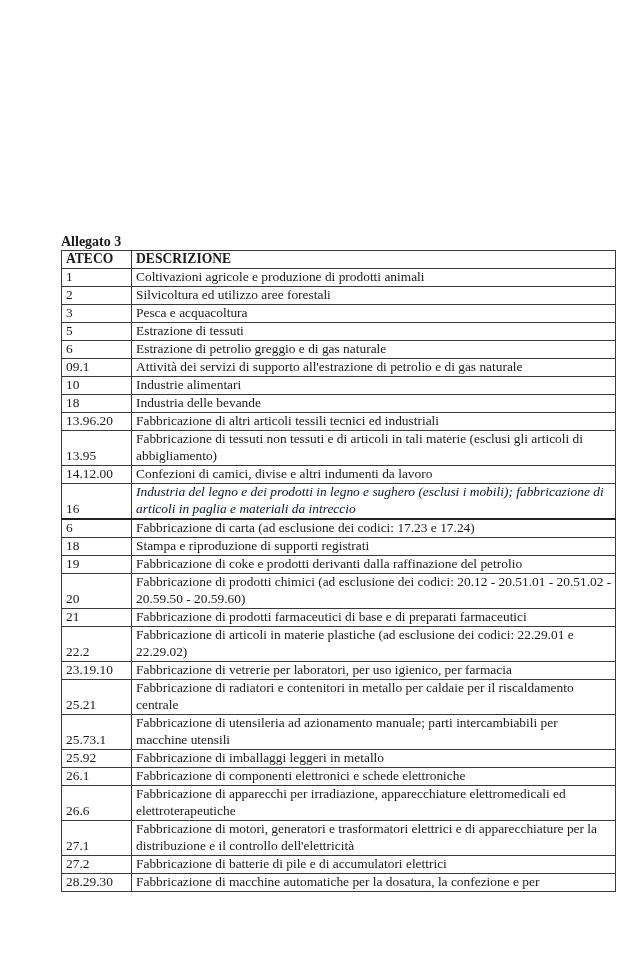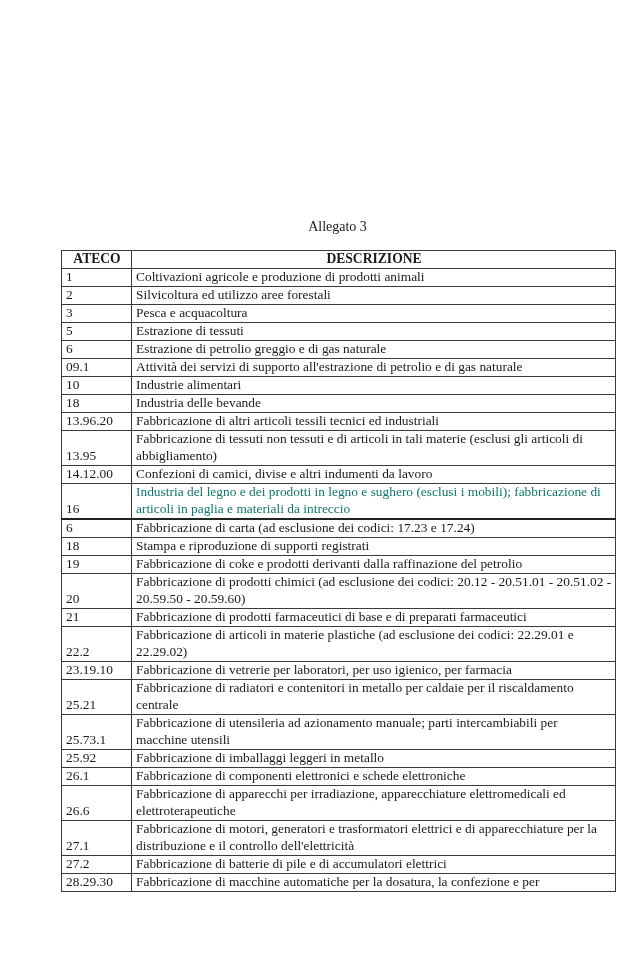--- a/index.html
+++ b/index.html
@@ -10,25 +10,25 @@
     body {
       width: 620px;
       height: 973px;
       position: relative;
       overflow: hidden;
       font-family: "Liberation Serif", "DejaVu Serif", serif;
       color: #1a1a1a;
     }
     .page-title {
       position: absolute;
-      top: 218px;
+      top: 233px;
       left: 61px;
       width: 553px;
-      text-align: center;
-      font-weight: normal;
+      text-align: left;
+      font-weight: bold;
       font-size: 14px;
       line-height: 18px;
     }
     table.ateco-table {
       position: absolute;
       top: 250px;
       left: 61px;
       width: 554px;
       border-collapse: collapse;
       table-layout: fixed;
@@ -42,33 +42,33 @@
       border: 1px solid #3a3a3a;
       padding: 0 3px 0 4px;
       text-align: left;
       vertical-align: bottom;
       height: 17px;
       white-space: normal;
     }
     table.ateco-table th {
       font-weight: bold;
       font-size: 13.6px;
-      text-align: center;
     }
     table.ateco-table td.desc {
       vertical-align: top;
     }
     table.ateco-table tr.double td {
       height: 34px;
     }
     table.ateco-table tr.thick-bottom td {
       border-bottom: 2px solid #222222;
     }
     table.ateco-table td.desc.gray {
-      color: #0f766e;
+      color: #0f172a;
+      font-style: italic;
     }
   </style>
 </head>
 <body>
 
 <div class="page-title">Allegato 3</div>
 
 <table class="ateco-table">
   <colgroup>
     <col class="c-code">

